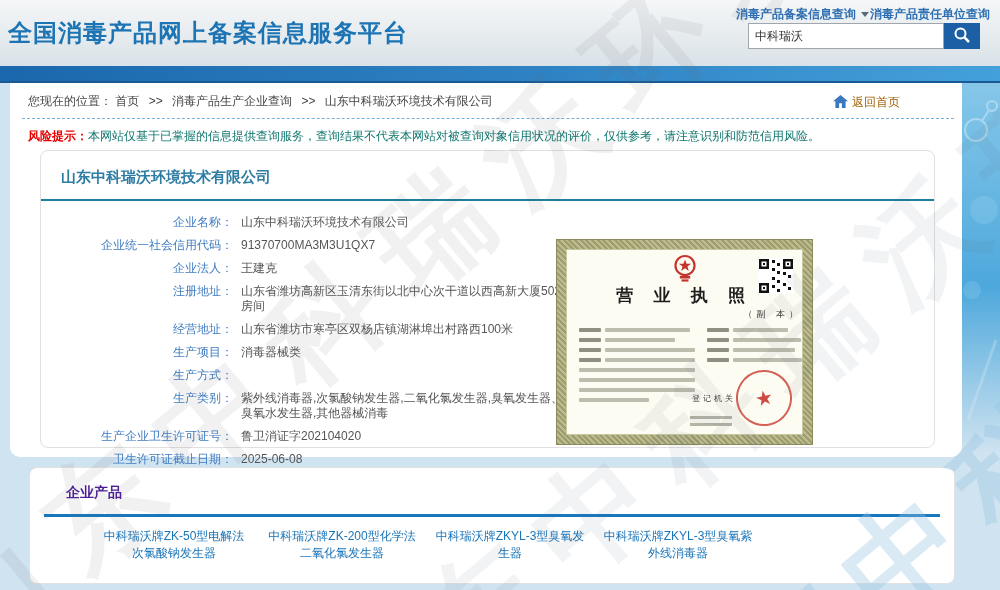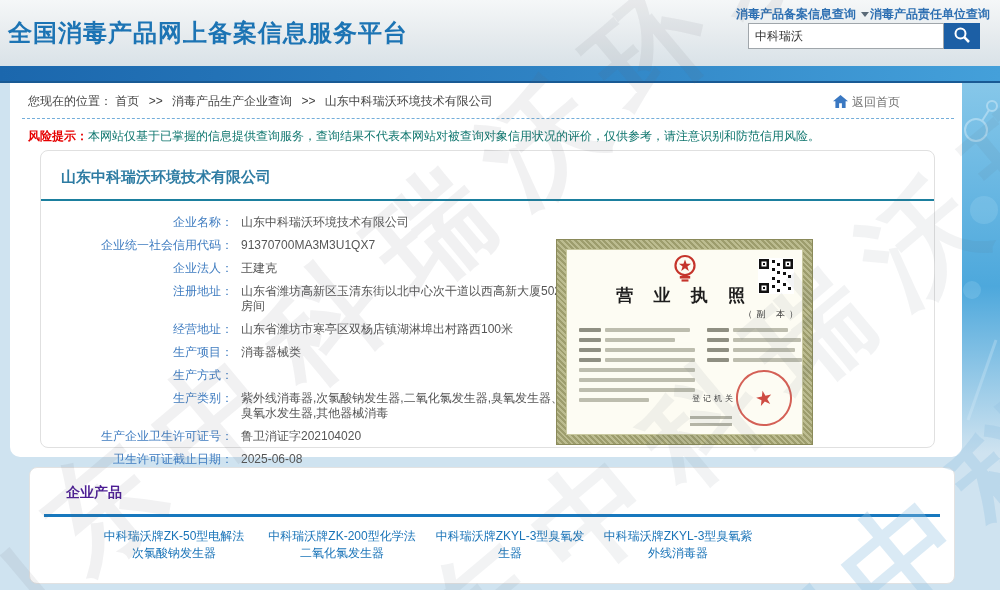--- a/index.html
+++ b/index.html
@@ -30,21 +30,21 @@
   .right-band { position:absolute; top:83px; left:962px; width:38px; height:370px;
                 background:linear-gradient(180deg,#86c7e9 0%,#4da8dc 55%,rgba(207,227,240,0) 100%); z-index:1; }
 
   
   .main { position:absolute; top:83px; left:10px; width:952px; height:374px;
           background:#fff; border-radius:0 0 10px 10px; z-index:2; }
   .breadcrumb { position:absolute; top:10px; left:18px; font-size:12px; color:#444; }
   .crumb-link { color:#444; cursor:pointer; }
   .crumb-sep { color:#444; margin:0 6px; }
   .back-home { position:absolute; top:11px; right:62px; display:flex; align-items:center; gap:4px;
-               font-size:12px; color:#737373; cursor:pointer; }
+               font-size:12px; color:#a16207; cursor:pointer; }
   .dashed-line { position:absolute; top:35px; left:12px; right:8px; border-top:1px dashed #74aeda; }
   .risk { position:absolute; top:45px; left:18px; font-size:12px; line-height:16px; white-space:nowrap; }
   .risk-label { color:#e60000;font-weight:bold; }
   .risk-text { color:#0f766e; }
 
   
   .company-card { position:absolute; top:67px; left:30px; width:895px; height:298px;
                   background:#fff; border:1px solid #e0e0e0; border-radius:8px; }
   .company-heading { padding:17px 20px 12px; font-size:15px; font-weight:bold; color:#2e7ca3;
                      border-bottom:2px solid #1b7f9e; }

